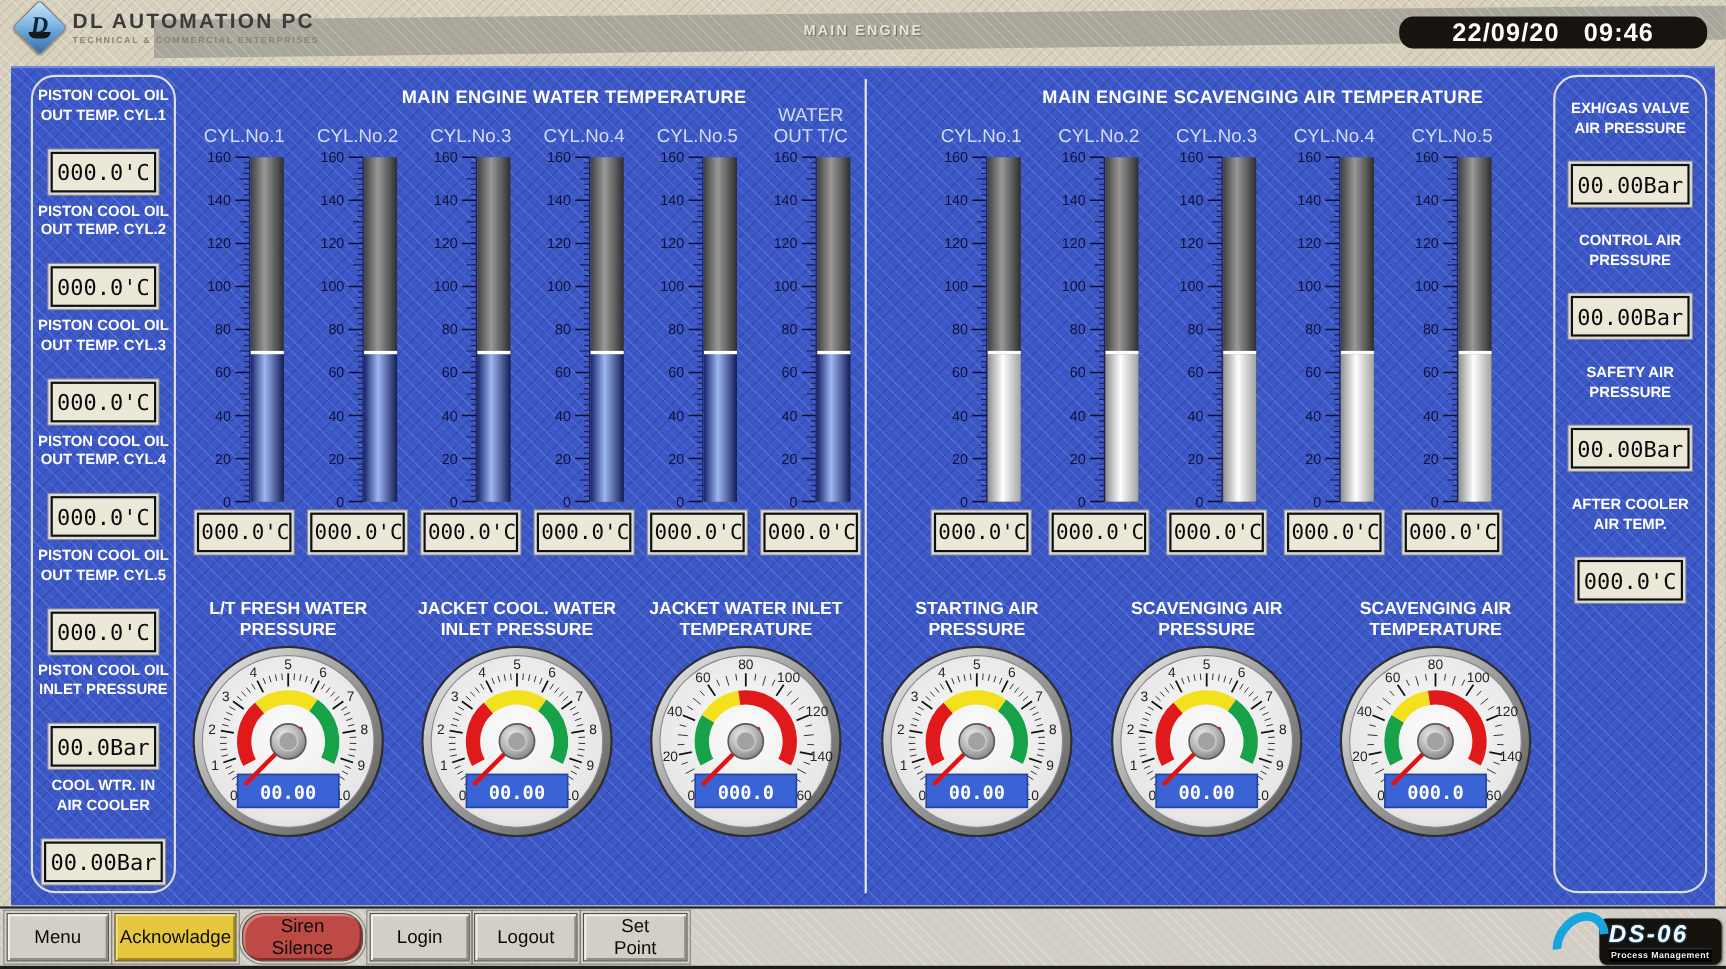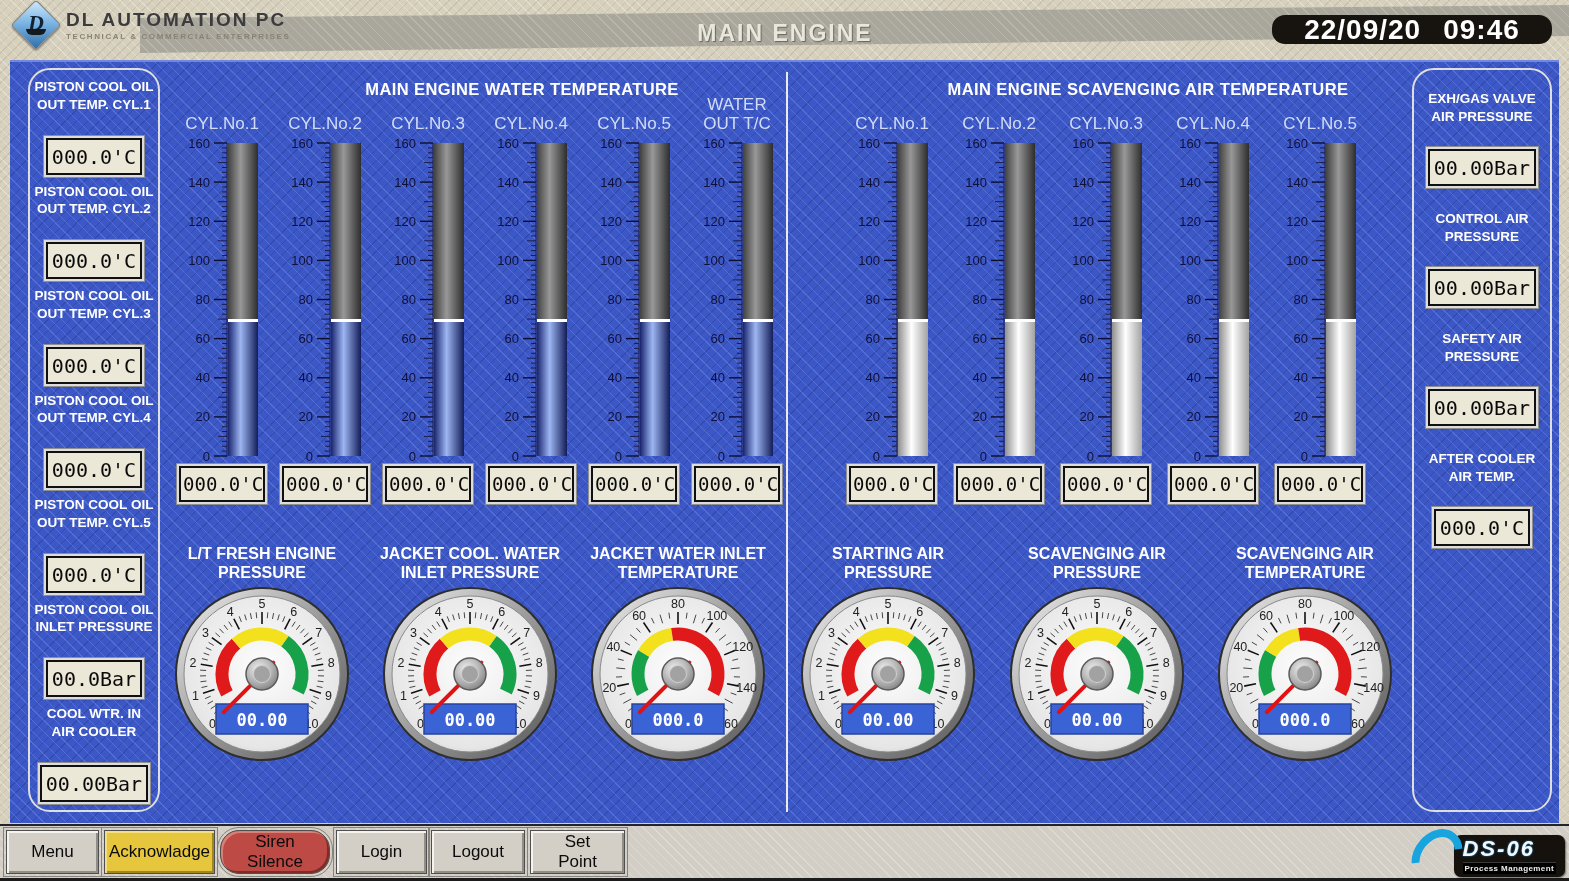--- a/index.html
+++ b/index.html
@@ -14,24 +14,24 @@
     clip-path:polygon(0 28%,100% 2%,100% 64%,0 98%);
     background-image:repeating-linear-gradient(45deg,rgba(255,255,255,.18) 0 1px,transparent 1px 7px);}
   .logo{position:absolute;left:18px;top:7px;display:flex;align-items:center;gap:12px;}
   .diamond{width:34px;height:34px;transform:rotate(45deg);border:1px solid #7e7e7e;border-radius:4px;
     background:linear-gradient(135deg,#cfe8fa 0%,#7db6e4 45%,#2f6da8 100%);box-shadow:1px 1px 2px rgba(0,0,0,.4);}
   .din{transform:rotate(-45deg);width:34px;height:34px;display:flex;flex-direction:column;align-items:center;justify-content:center;}
   .dch{font-family:"Liberation Serif",serif;font-style:italic;font-weight:700;font-size:22px;color:#123;line-height:14px;}
   .hull{width:20px;height:6px;background:#15181c;border-radius:0 0 9px 9px;margin-top:-1px;}
   .logo-title{font-weight:700;font-size:19px;letter-spacing:2px;color:#3c3c3e;}
   .logo-sub{font-size:8px;letter-spacing:1.6px;color:#8a8274;font-weight:700;margin-top:1px;}
-  .htitle{position:absolute;left:620px;width:330px;top:20px;text-align:center;font-weight:700;font-size:23px;
+  .htitle{position:absolute;left:620px;width:330px;top:20px;text-align:center;font-weight:700;font-size:13px;
     letter-spacing:2px;color:#e9e7dc;text-shadow:1px 1px 1px rgba(60,60,55,.6);}
   .datetime{position:absolute;left:1272px;top:15px;width:280px;height:29px;background:#17130e;border-radius:13px;
-    color:#fff;display:flex;align-items:center;justify-content:center;gap:22px;font-weight:700;font-size:28px;letter-spacing:1px;}
+    color:#fff;display:flex;align-items:center;justify-content:center;gap:22px;font-weight:700;font-size:23px;letter-spacing:1px;}
   
   .panel{position:absolute;left:10px;top:60px;width:1549px;height:763px;
     background-color:#3c58c6;border-top:2px solid #7288de;box-sizing:border-box;
     background-image:repeating-linear-gradient(45deg,rgba(150,172,255,.26) 0 1px,transparent 1px 8px),
                      repeating-linear-gradient(-45deg,rgba(22,32,96,.22) 0 1px,transparent 1px 8px);}
   .side{position:absolute;border:2px solid #dedede;border-radius:22px;box-sizing:border-box;}
   #left-panel{left:28px;top:68px;width:132px;height:744px;display:flex;flex-direction:column;
     justify-content:space-evenly;align-items:center;}
   #right-panel{left:1412px;top:68px;width:140px;height:744px;display:flex;flex-direction:column;
     align-items:center;padding-top:20px;gap:24px;box-sizing:border-box;}
@@ -1116,21 +1116,21 @@
             <line x1="47" y1="9" x2="47" y2="322" stroke="#1d1d45" stroke-width="1"></line>
           </svg>
           <div class="tube">
             <div class="tube-fill fill-white" style="height: 43.75%;"></div>
           </div>
         </div>
       </div>
       <div class="lcd bar-lcd" style="left: 1277px; position: absolute;">000.0'C</div>
     </div>
   <div id="gauges-water">
-      <div class="gauge-title" style="left: 262px;">L/T FRESH ENGINE
+      <div class="gauge-title" style="left: 262px;">L/T FRESH WATER
 PRESSURE</div>
       <svg width="176" height="176" class="gauge-svg" style="left: 174px;">
         <circle cx="88" cy="88" r="86" fill="url(#bezG)" stroke="#2e2e2e" stroke-width="2"></circle>
            <circle cx="88" cy="88" r="78" fill="url(#faceG)" stroke="#8a8a8a" stroke-width="1"></circle>
         <path d="M 52.95 107.27 A 40 40 0 0 1 62.02 57.58" fill="none" stroke="#e01a1a" stroke-width="13"></path>
         <path d="M 62.02 57.58 A 40 40 0 0 1 111.00 55.27" fill="none" stroke="#f2e11c" stroke-width="13"></path>
         <path d="M 111.00 55.27 A 40 40 0 0 1 123.92 105.60" fill="none" stroke="#17a24a" stroke-width="13"></path>
         <line x1="44.16" y1="131.84" x2="52.64" y2="123.36" stroke="#111" stroke-width="1.6"></line>
         <text x="38.50" y="141.5" text-anchor="middle" font-size="12.5" font-family="Liberation Sans, sans-serif" fill="#222">0</text>
         <line x1="40.23" y1="127.52" x2="44.85" y2="123.70" stroke="#333" stroke-width="0.9"></line>

